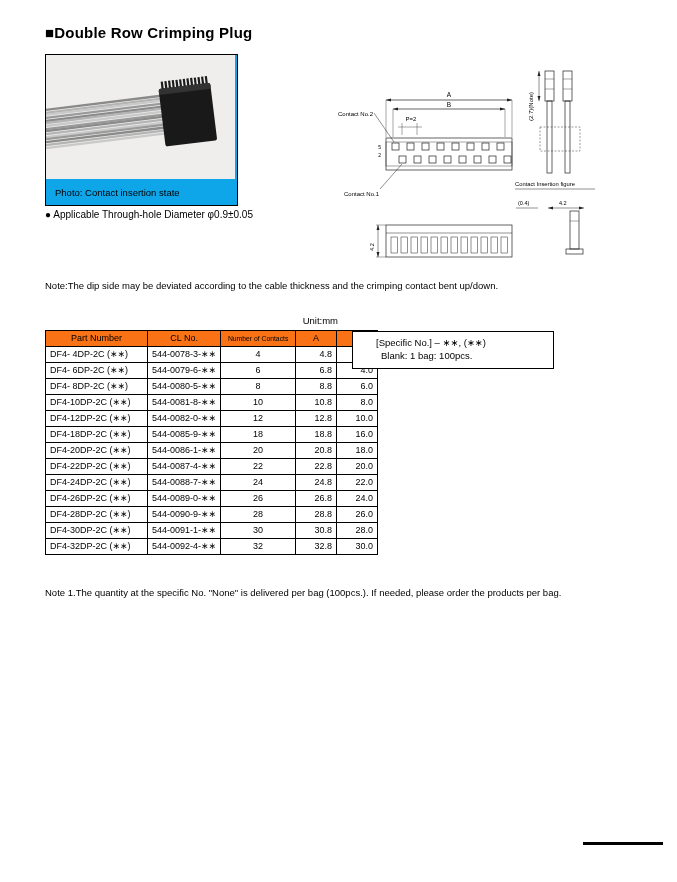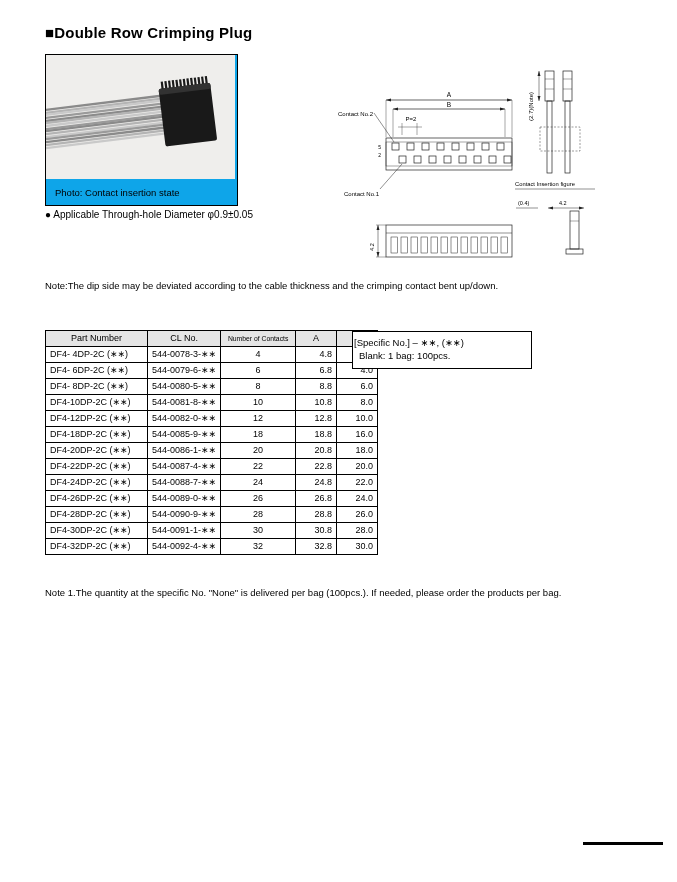--- a/index.html
+++ b/index.html
@@ -9,28 +9,28 @@
   .photo-box{position:absolute;left:45px;top:54px;width:191px;height:150px;border:1px solid #000;background:#0ea5e9;}
   .photo-svg{display:block;}
   .photo-caption{position:absolute;left:9px;bottom:7px;font-size:9.5px;}
   .applicable{position:absolute;left:45px;top:209px;font-size:10px;}
   .drawings{position:absolute;left:332px;top:55px;}
   .drawings text{fill:#000;stroke:none;font-family:"Liberation Sans",sans-serif;}
   .dip-note{position:absolute;left:45px;top:280px;font-size:9.5px;text-align:center;}
   .unit-label{position:absolute;left:45px;top:315px;width:293px;text-align:right;font-size:9.5px;}
   .parts-table{position:absolute;left:45px;top:330px;border-collapse:collapse;font-size:9px;background:#fff;}
   .parts-table th,.parts-table td{border:1px solid #000;height:15px;line-height:15px;padding:0 4px;white-space:nowrap;}
-  .parts-table th{background:#e5e5e5;font-weight:normal;text-align:center;padding:0 2px;}
+  .parts-table th{background:#f97316;font-weight:normal;text-align:center;padding:0 2px;}
   th.col-num{font-size:6.8px;}
   .col-part{width:93px;text-align:left;}
   .col-cl{width:64px;text-align:left;}
   .col-num{width:66px;text-align:center;}
   .col-a{width:32px;text-align:right;}
   .col-b{width:32px;text-align:right;}
-  .specific-box{position:absolute;left:352px;top:331px;width:170px;border:1px solid #000;padding:4px 7px 5px 1px;font-size:9.5px;line-height:1.4;background:#fff;}
+  .specific-box{position:absolute;left:352px;top:331px;width:170px;border:1px solid #000;padding:4px 7px 5px 23px;font-size:9.5px;line-height:1.4;background:#fff;}
   .specific-box .indent{padding-left:5px;}
   .footer-note{position:absolute;left:45px;top:587px;font-size:9.5px;}
   .footer-rule{position:absolute;left:583px;top:842px;width:80px;height:3px;background:#000;}
   .brand-row{position:absolute;left:584px;top:846px;display:flex;align-items:flex-end;gap:7px;}
   .hrs{font-size:21px;font-weight:900;font-style:italic;letter-spacing:-1.5px;line-height:1;transform:scaleY(0.95);}
   .pagenum{font-size:17px;line-height:1.25;}
 </style>
 </head>
 <body>
 
@@ -178,20 +178,21 @@
       <line x1="44" y1="170" x2="54" y2="170" stroke-width="0.4"></line>
       <line x1="44" y1="202" x2="54" y2="202" stroke-width="0.4"></line>
     </g>
     <g>
       <text x="42" y="192" font-size="5.5" text-anchor="middle" transform="rotate(-90 42 192)">4.2</text>
     </g>
   </svg>
 
   <div class="dip-note">Note:The dip side may be deviated according to the cable thickness and the crimping contact bent up/down.</div>
 
+  <div class="unit-label">Unit:mm</div>
 
   <table class="parts-table">
     <thead>
       <tr>
           <th class="col-part">Part Number</th>
           <th class="col-cl">CL No.</th>
           <th class="col-num">Number of Contacts</th>
           <th class="col-a">A</th>
           <th class="col-b">B</th>
         </tr>

